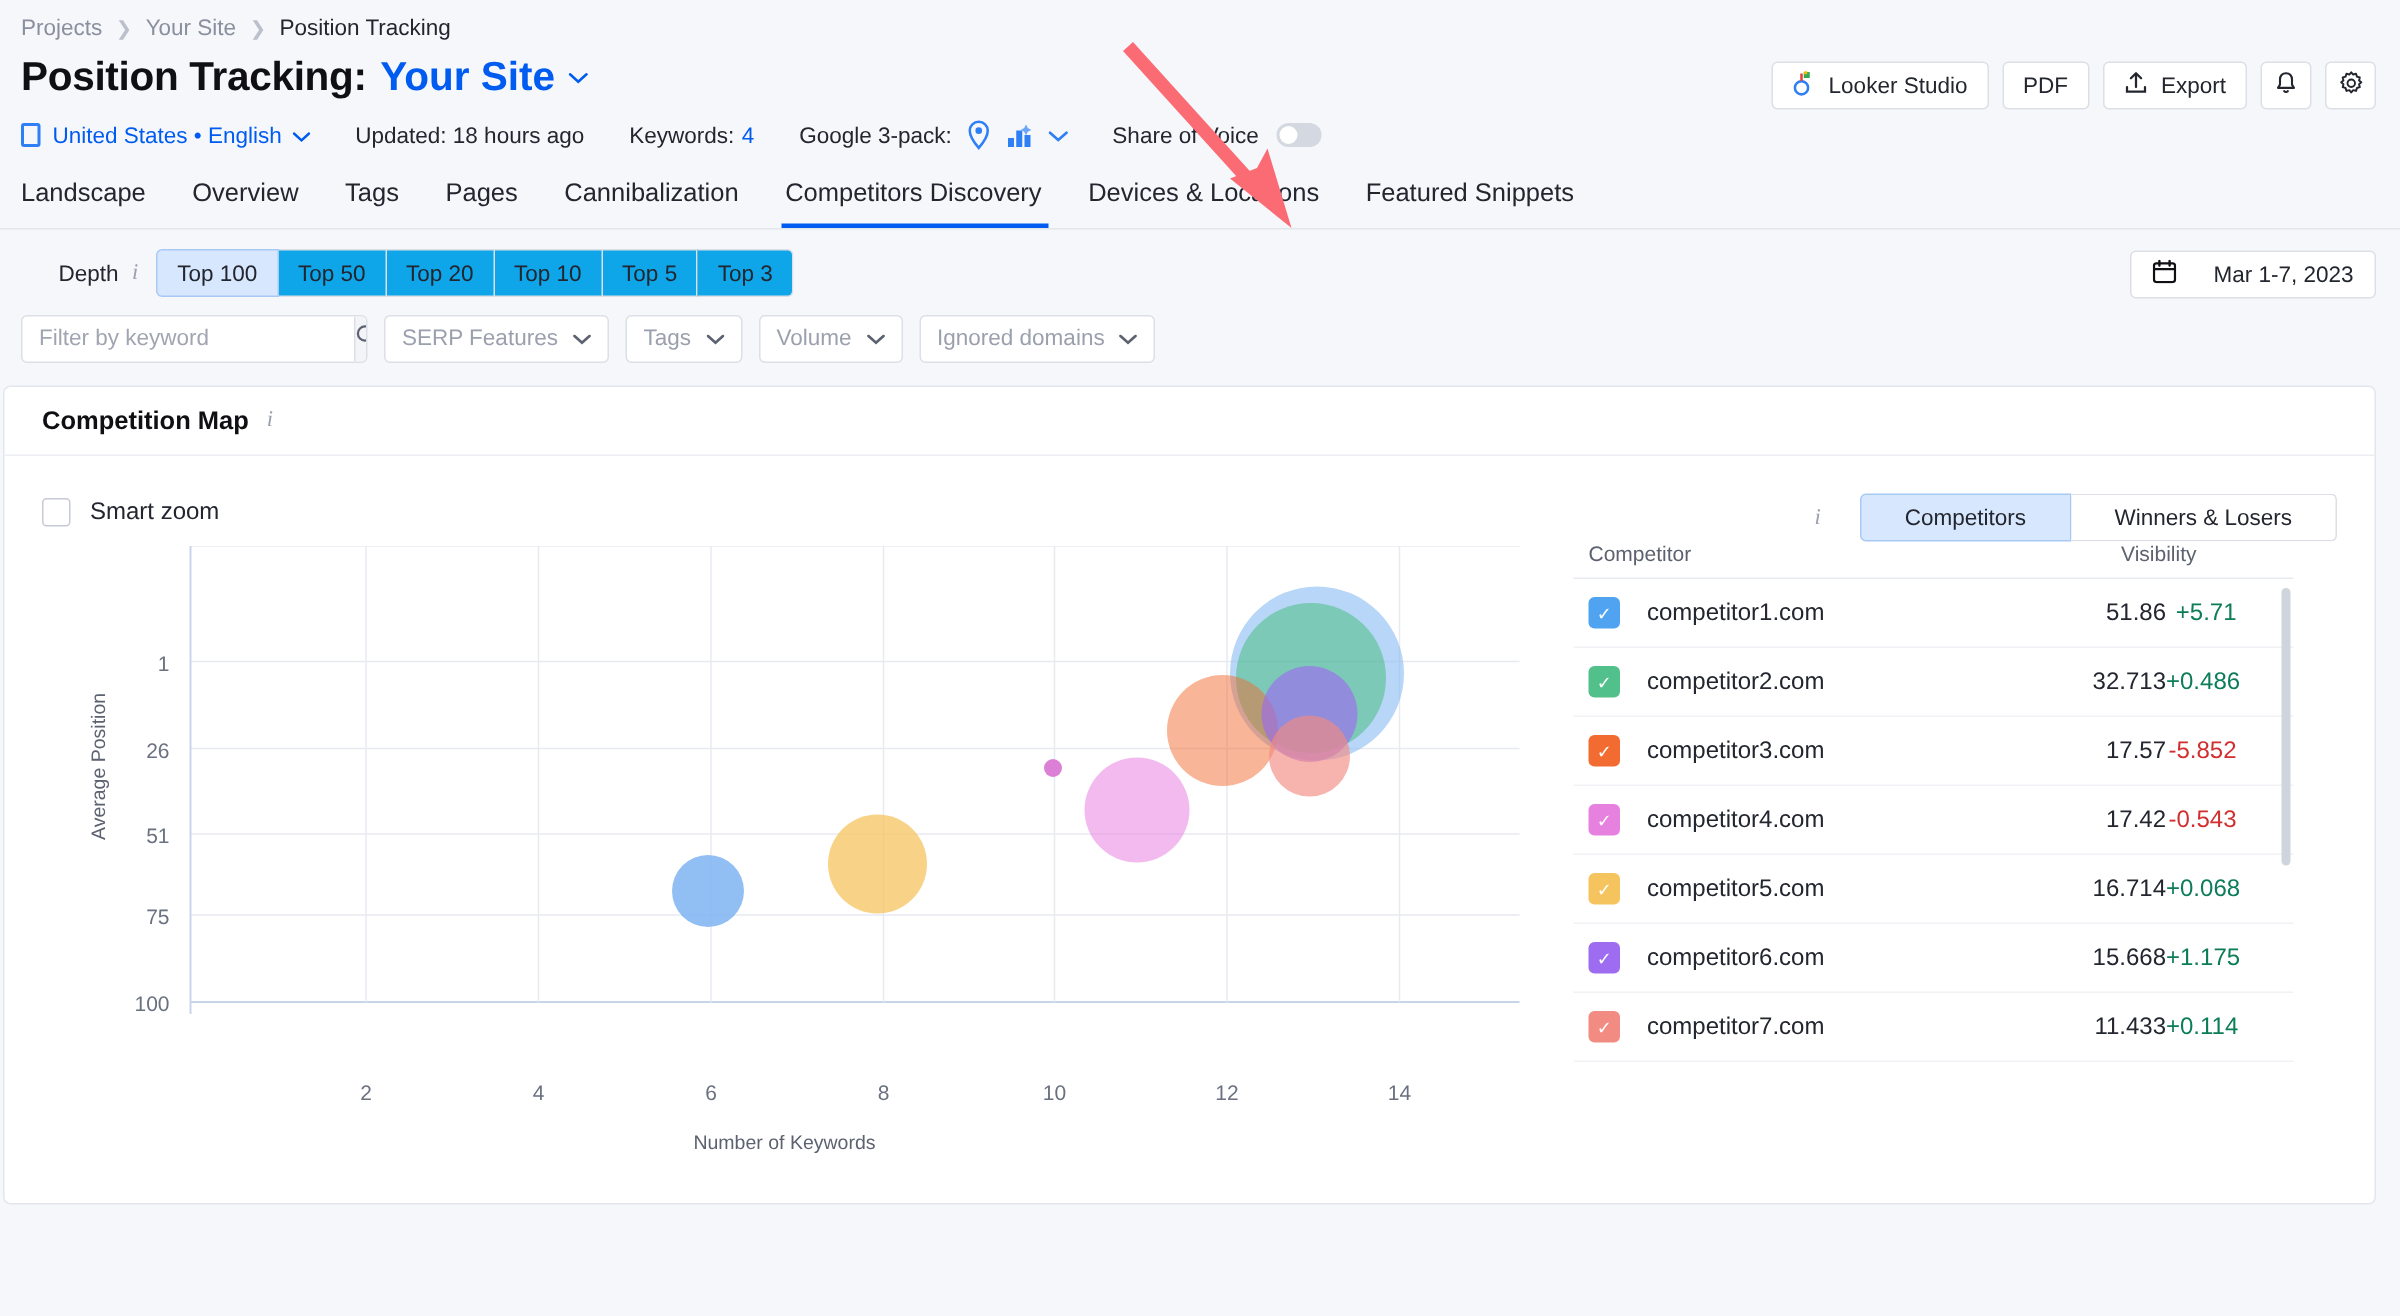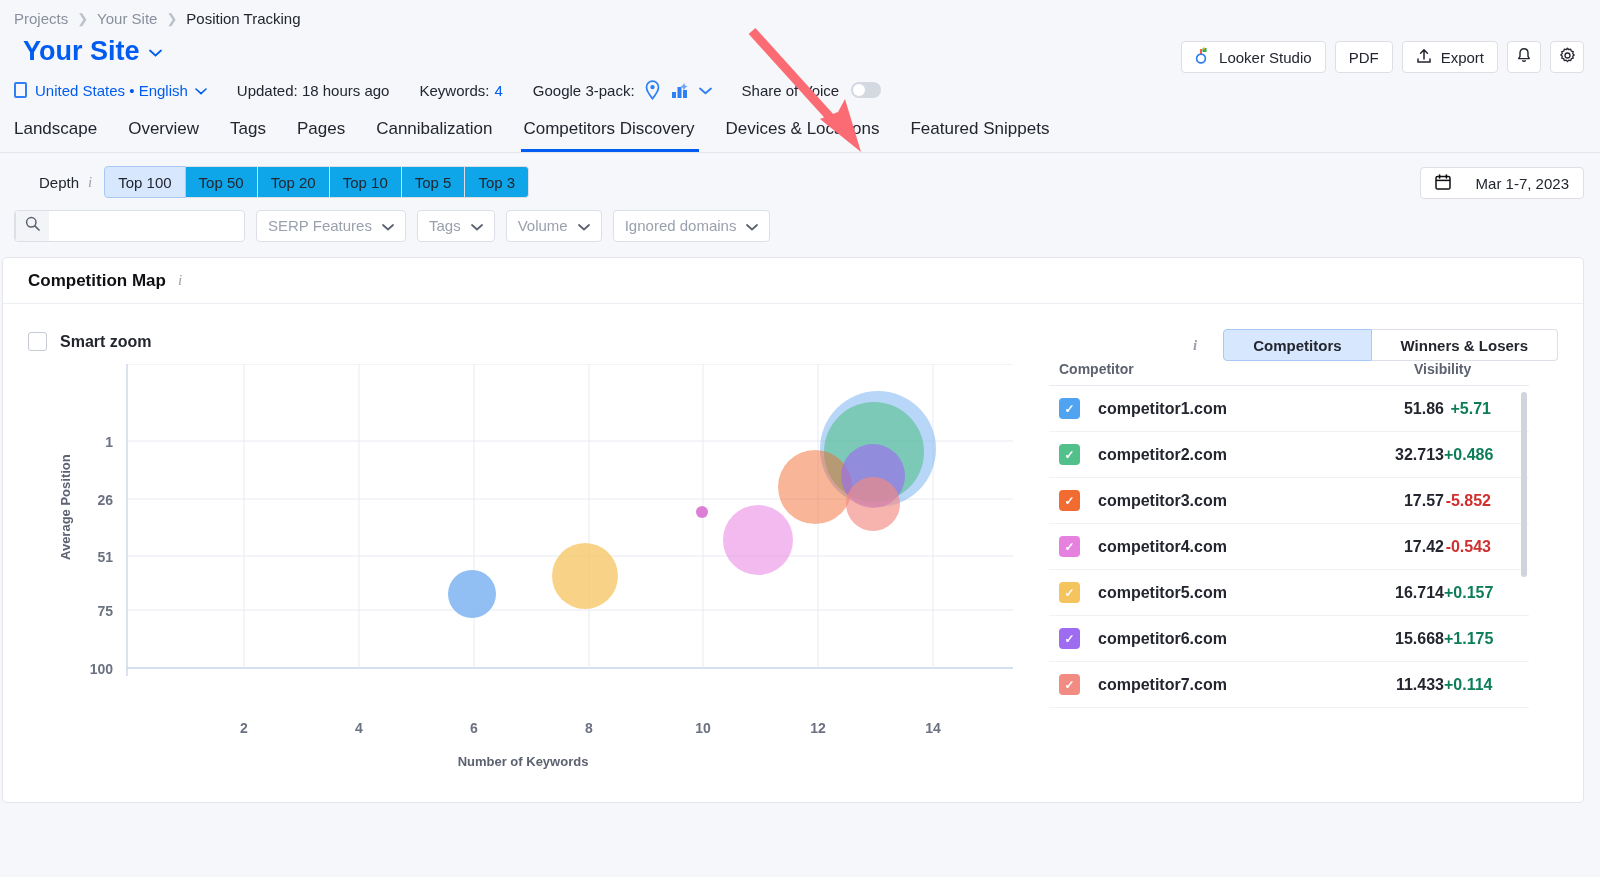--- a/index.html
+++ b/index.html
@@ -146,21 +146,21 @@
     border: 1px solid #e3e6ed; border-radius: 5px;
     height: 546px; overflow: hidden; position: relative;
   }
   .card-head {
     height: 46px; display: flex; align-items: center;
     padding: 0 0 0 25px; border-bottom: 1px solid #eceef3;
     gap: 12px;
   }
   .card-title { font-size: 17px; font-weight: bold; color: #101014; }
 
-  .card-body { position: relative; height: 499px; font-weight: bold; }
+  .card-body { position: relative; height: 499px; }
 
   .smartzoom {
     position: absolute; left: 25px; top: 28px;
     display: flex; align-items: center; gap: 13px; cursor: pointer;
   }
   .cbox {
     width: 19px; height: 19px; border: 1px solid #c5cad4; border-radius: 3px; background:#fff;
   }
   .smartzoom span { font-size: 16px; color: #23262f; }
 
@@ -242,20 +242,21 @@
 
   <div class="breadcrumb">
     <a href="#">Projects</a>
     <span class="sep">❯</span>
     <a href="#">Your Site</a>
     <span class="sep">❯</span>
     <span class="crumb-current">Position Tracking</span>
   </div>
 
   <div class="title-row">
+    <span class="title-main">Position Tracking:</span>
     <span class="title-site">Your Site</span>
     <span class="title-caret">
       <svg width="13" height="8" viewBox="0 0 13 8">
           <path d="M1 1.5 L6.5 6.5 L12 1.5" stroke="#005cf0" stroke-width="1.7" fill="none" stroke-linecap="round"></path>
         </svg>
     </span>
   </div>
 
   <div class="meta-row">
     <div class="meta-item">
@@ -385,20 +386,21 @@
           <path d="M1 6.4 L15 6.4" stroke="#101014" stroke-width="1.5"></path>
           <path d="M4.6 1 L4.6 4 M11.4 1 L11.4 4" stroke="#101014" stroke-width="1.6" stroke-linecap="round"></path>
         </svg>
       </span>
       <span>Mar 1-7, 2023</span>
     </div>
   </div>
 
   <div class="filter-row">
     <div class="search-box">
+      <input type="text" placeholder="Filter by keyword" style="">
       <div class="search-btn">
         <span>
           <svg width="15" height="15" viewBox="0 0 15 15">
             <circle cx="6.3" cy="6.3" r="4.7" fill="none" stroke="#5c6270" stroke-width="1.5"></circle>
             <path d="M9.8 9.8 L14 14" stroke="#5c6270" stroke-width="1.7" stroke-linecap="round"></path>
           </svg>
         </span>
       </div>
     </div>
     <div class="fdrop">
@@ -540,21 +542,21 @@
             </div>
           <div class="c-val">17.42</div>
           <div class="c-delta c-down">-0.543</div>
         </div>
         <div class="comp-row">
           <div class="c-name">
               <span class="ccheck" style="background:#f5c45f">✓</span>
               <span>competitor5.com</span>
             </div>
           <div class="c-val">16.714</div>
-          <div class="c-delta c-up">+0.157</div>
+          <div class="c-delta c-up">+0.068</div>
         </div>
         <div class="comp-row">
           <div class="c-name">
               <span class="ccheck" style="background:#9d6cf0">✓</span>
               <span>competitor6.com</span>
             </div>
           <div class="c-val">15.668</div>
           <div class="c-delta c-up">+1.175</div>
         </div>
         <div class="comp-row">

